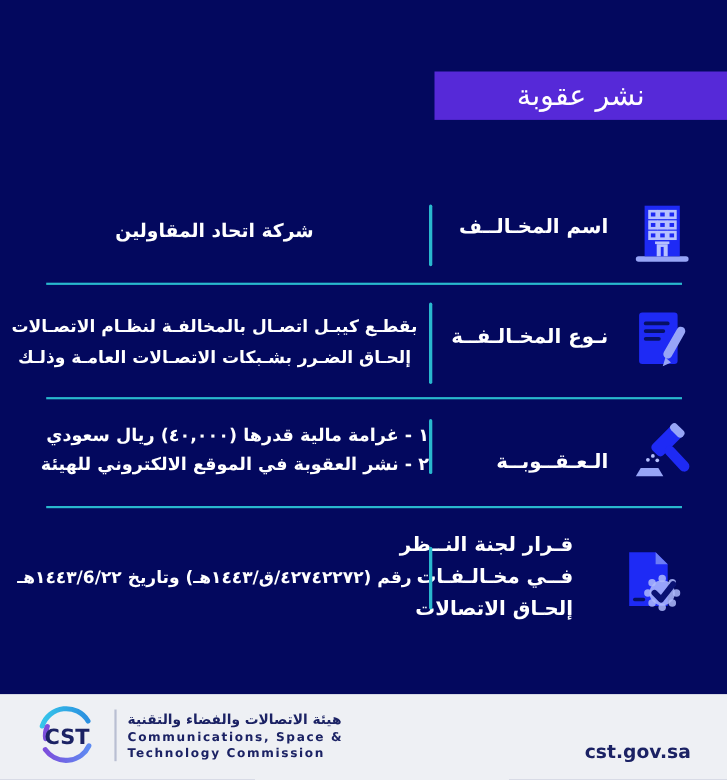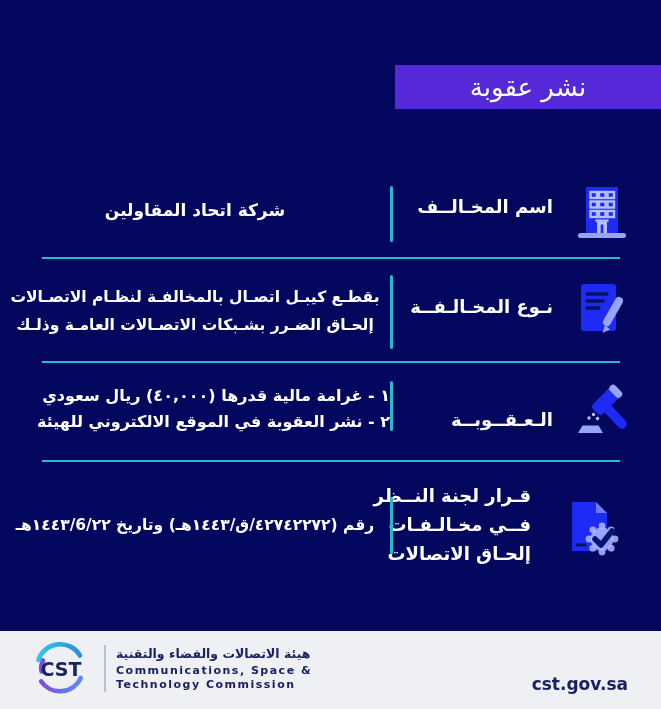--- a/index.html
+++ b/index.html
@@ -43,21 +43,21 @@
   .r2.value { top:283px; text-align:center; line-height:28px; font-size:15.5px; }
   .hline2   { top:361px; }
   
   .r3.icon  { right:31px;  top:382px; }
   .r3.label { right:108px; top:409px; }
   .r3.vline { top:381px; height:50px; }
   .r3.value { top:383px; text-align:right; line-height:26px; }
   .hline3   { top:460px; }
   
   .r4.icon  { right:39px;  top:498px; }
-  .r4.label { right:130px; top:481px; line-height:29px; }
+  .r4.label { right:140px; top:481px; line-height:29px; }
   .r4.vline { top:497px; height:57px; }
   .r4.value { top:516px; text-align:center; font-size:15.5px; }
 
   .footer {
     position:absolute; left:0; top:631px; width:661px; height:78px;
     background:#EEF0F4; direction:ltr;
   }
   .logo { position:absolute; left:30px; top:6px; }
   .fdiv { position:absolute; left:104px; top:14px; width:2px; height:47px; background:#B9BFD2; }
   .names { position:absolute; left:116px; top:15px; color:#1B2264; text-align:left; }

